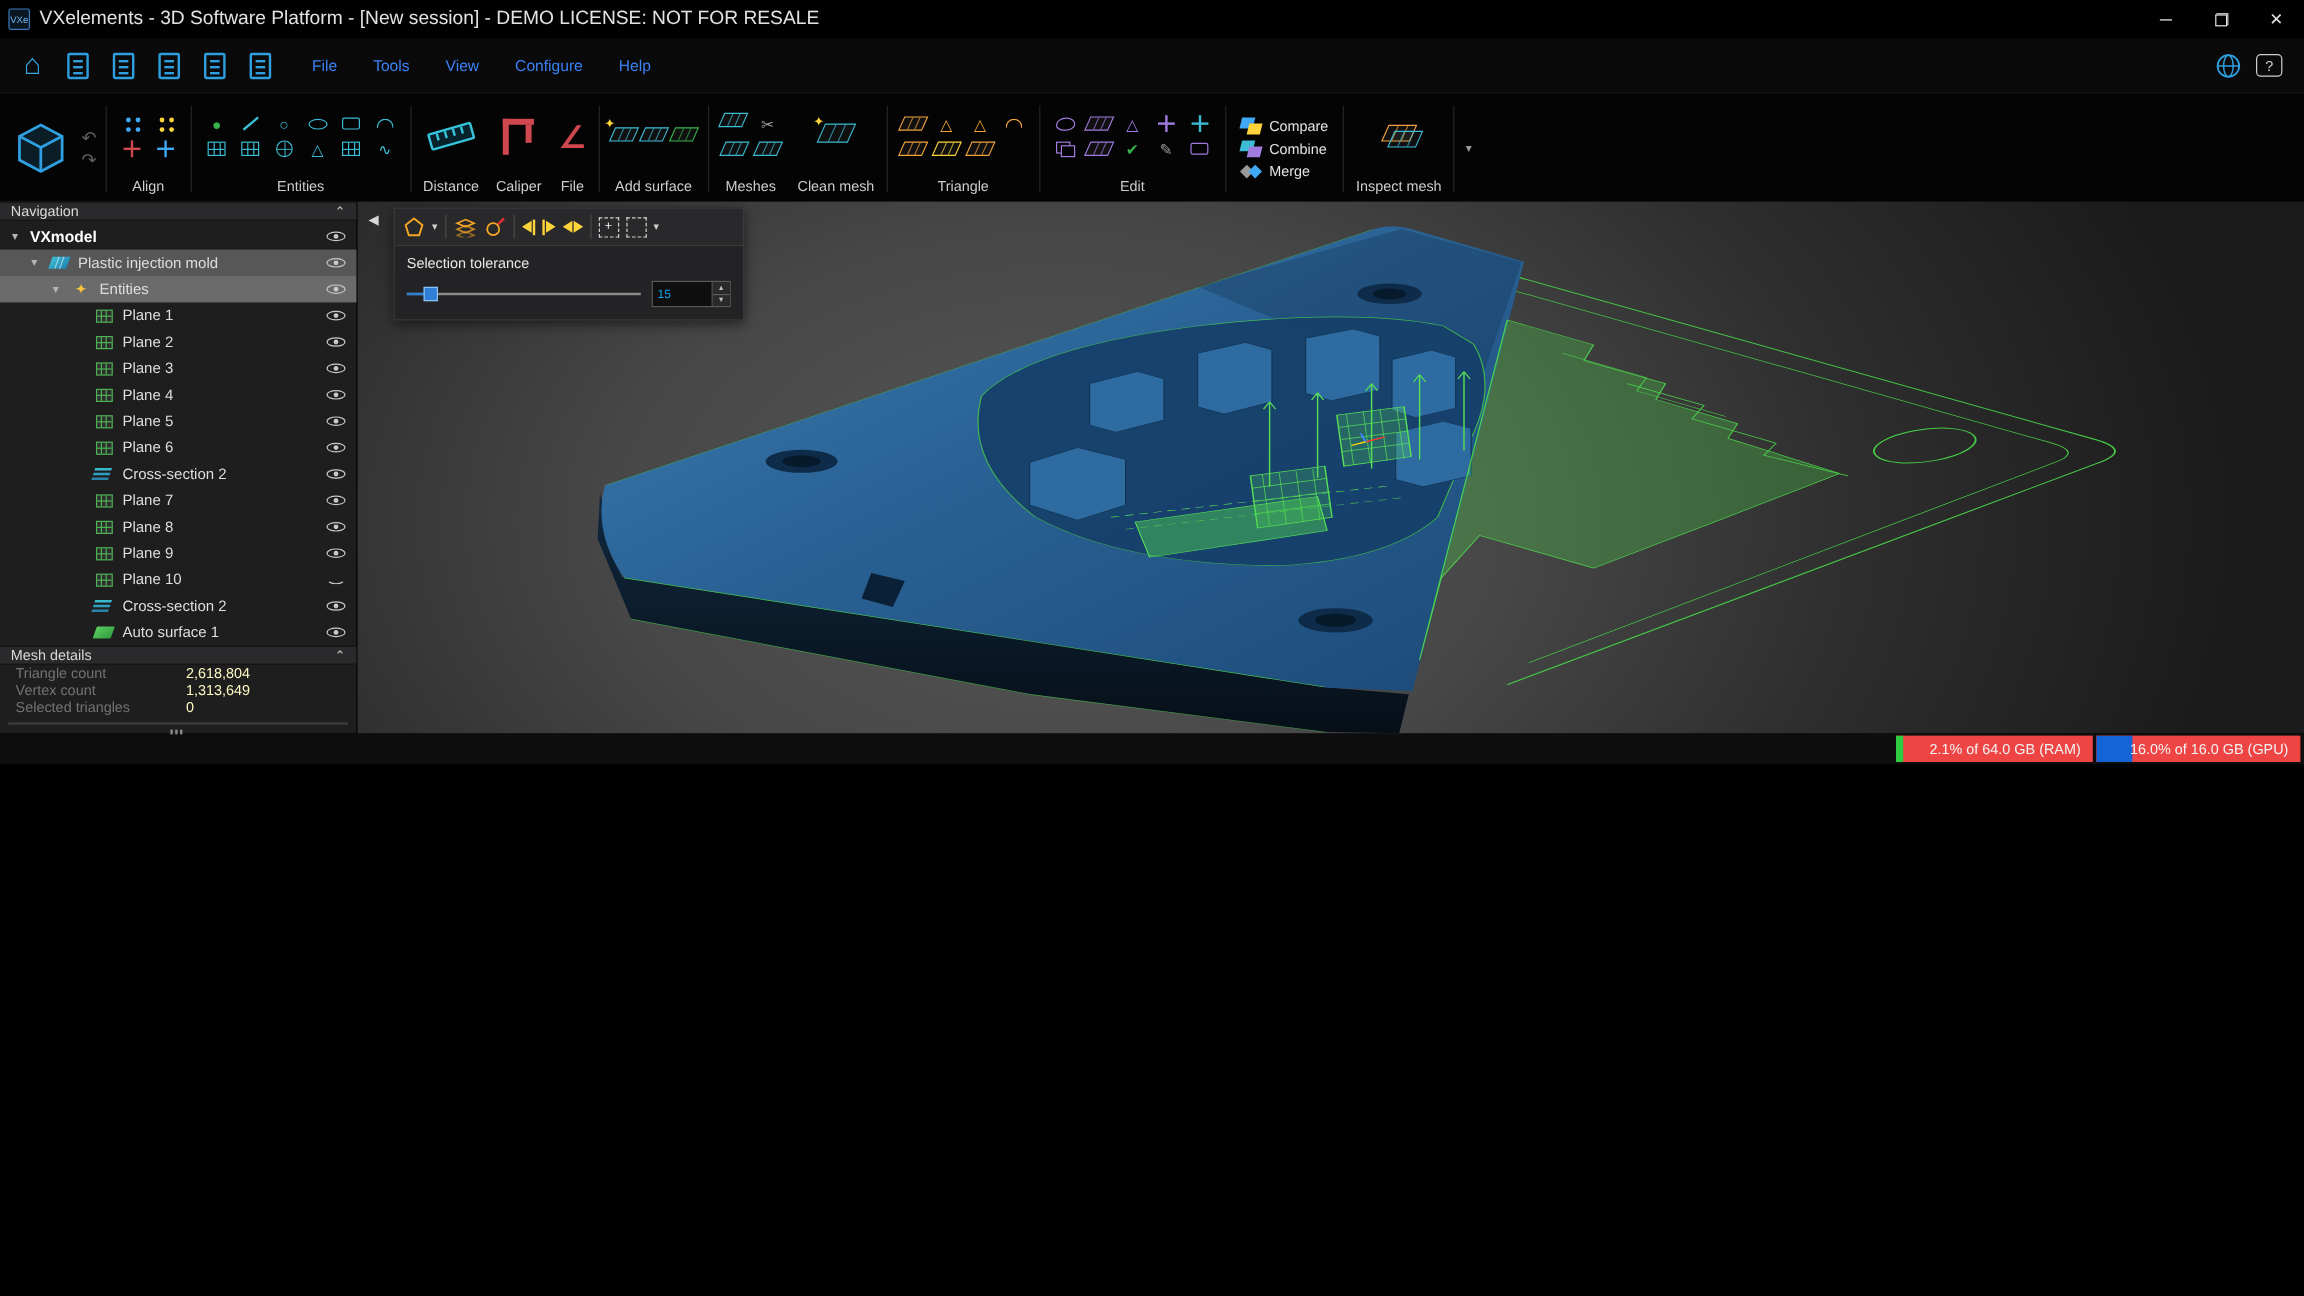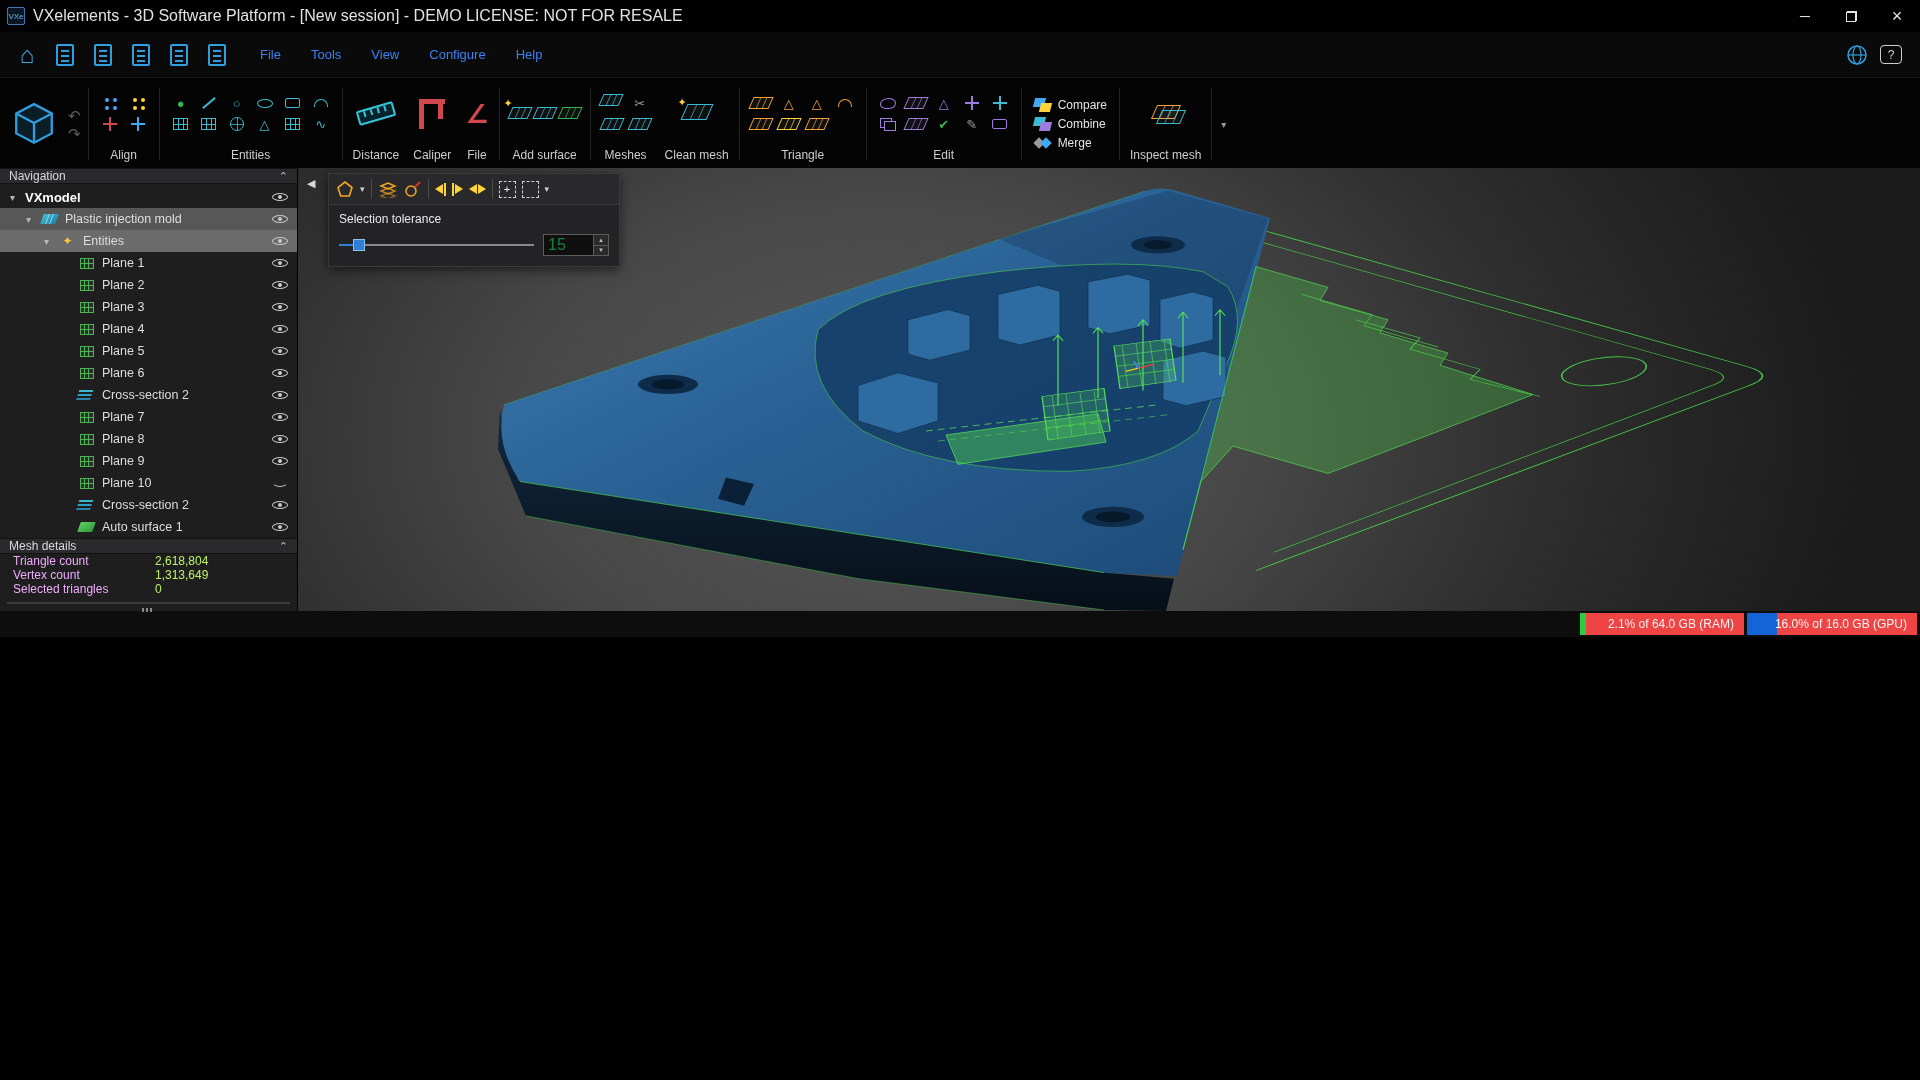--- a/index.html
+++ b/index.html
@@ -114,22 +114,22 @@
 .icon-plane::after{content:"";position:absolute;left:0;right:0;top:45%;height:1px;background:#4db354;}
 .icon-xsec{width:15px;height:12px;position:relative;}
 .icon-xsec::before{content:"";position:absolute;left:0;top:1px;width:14px;height:2px;background:#39b9cf;
   box-shadow:0 4px 0 #2e9fc0,0 8px 0 #2a83a8;transform:skewX(-18deg);}
 .icon-mold{width:15px;height:10px;transform:skewX(-20deg);background:linear-gradient(135deg,#3ec1d6,#1f7fae);position:relative;}
 .icon-mold::before{content:"";position:absolute;top:0;bottom:0;left:33%;width:1px;background:rgba(255,255,255,.55);box-shadow:4px 0 0 rgba(255,255,255,.55);}
 .icon-surface{width:15px;height:10px;transform:skewX(-20deg);background:linear-gradient(135deg,#5fcf62,#2f9a3f);border-radius:1px;}
 .icon-ent{color:#ffc53d;font-size:12px;}
 .sb-spacer{height:104px;}
 .md-row{display:flex;height:25px;align-items:center;padding:0 13px;font-size:12px;}
-.md-label{width:142px;color:#f0abfc;}
-.md-value{color:#bef264;}
+.md-label{width:142px;color:#737373;}
+.md-value{color:#fef9c3;}
 .sb-fill{flex:1;}
 .sb-scroll{height:13px;background:#2b2b2b;margin:6px 7px 9px;position:relative;border:1px solid #3a3a3a;}
 .sb-thumb{position:absolute;left:26%;width:46%;top:1px;bottom:1px;background:#4a4a4a;}
 .sb-thumb::after{content:"";position:absolute;left:50%;top:4px;width:2px;height:4px;background:#8a8a8a;box-shadow:-4px 0 0 #8a8a8a,4px 0 0 #8a8a8a;}
 
 
 .viewport{flex:1;position:relative;overflow:hidden;
   background:radial-gradient(ellipse 980px 640px at 36% 60%,#575757 0%,#474747 38%,#2e2e2e 68%,#1b1b1b 100%);}
 .scene{position:absolute;inset:0;width:100%;height:100%;}
 .vp-collapse{position:absolute;left:9px;top:9px;color:#d8d8d8;font-size:11px;}
@@ -146,21 +146,21 @@
 .dashsq{width:17px;height:17px;border:1px dashed #d0d0d0;position:relative;}
 .dashsq.plus::after{content:"+";position:absolute;inset:0;display:flex;align-items:center;justify-content:center;color:#f0f0f0;font-size:11px;}
 .sel-row2{padding:7px 10px 10px;background:#232325;border-top:1px solid #39393b;}
 .sel-label{font-size:12px;color:#e8e8e8;margin-bottom:8px;}
 .sel-controls{display:flex;align-items:center;gap:9px;}
 .slider{position:relative;flex:1;height:14px;}
 .slider-track{position:absolute;left:0;right:0;top:6px;height:2px;background:#8a8a8a;}
 .slider-fill{position:absolute;left:0;width:20px;top:6px;height:2px;background:#2f7fd6;}
 .slider-handle{position:absolute;left:14px;top:1px;width:12px;height:12px;background:#2f7fd6;border:1px solid #8ec0f2;}
 .spinbox{display:flex;width:66px;height:22px;border:1px solid #5a5a5a;background:#0f0f0f;}
-.tol-input{flex:1;min-width:0;background:transparent;border:none;color:#15803d;font-size:16px;padding:0 4px;font-family:inherit;outline:none;}
+.tol-input{flex:1;min-width:0;background:transparent;border:none;color:#0ea5e9;font-size:10px;padding:0 4px;font-family:inherit;outline:none;}
 .spin-btns{width:15px;display:flex;flex-direction:column;border-left:1px solid #5a5a5a;}
 .spin-btns span{flex:1;display:flex;align-items:center;justify-content:center;font-size:7px;color:#c0c0c0;background:#2a2a2a;}
 .spin-btns span + span{border-top:1px solid #5a5a5a;}
 
 
 .statusbar{flex:0 0 26px;background:#0d0d0d;display:flex;justify-content:flex-end;align-items:center;gap:3px;padding-right:3px;}
 .status-chip{position:relative;height:22px;background:#ef4444;display:flex;align-items:center;padding:0 10px 0 28px;overflow:hidden;}
 .chip-fill{position:absolute;left:0;top:0;bottom:0;}
 .chip-fill.ram{width:6px;background:#2ecc40;}
 .chip-fill.gpu{width:30px;background:#1464d8;}

